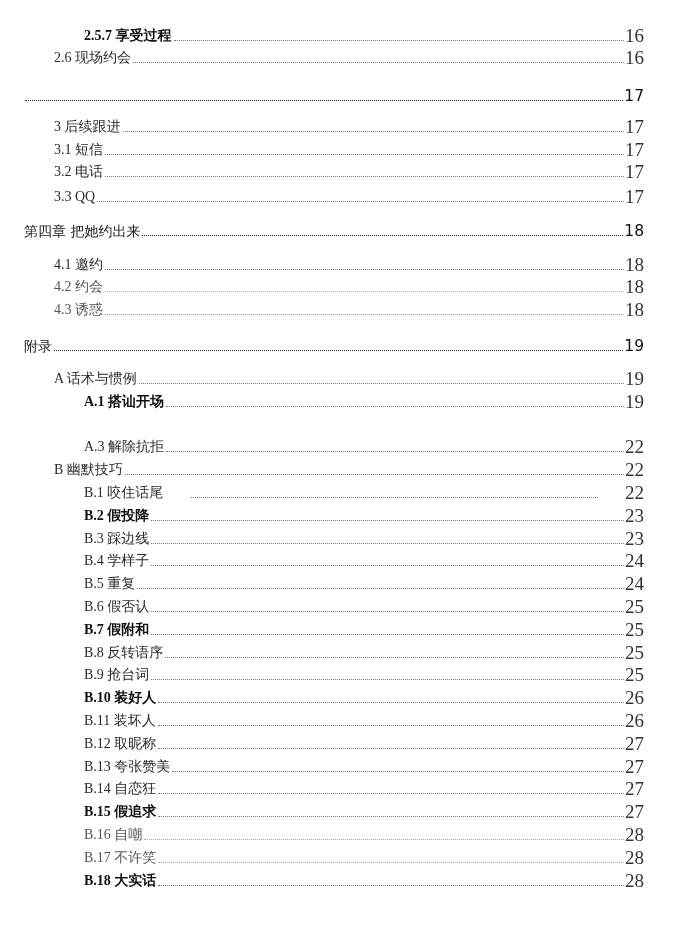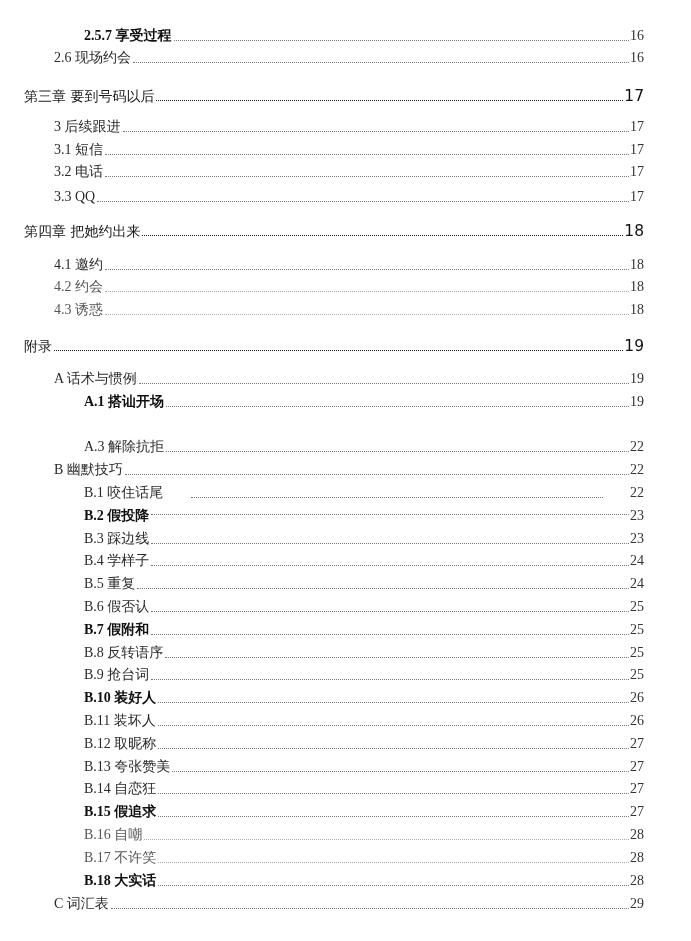--- a/index.html
+++ b/index.html
@@ -7,41 +7,40 @@
          font-family: "Liberation Serif", "DejaVu Serif", serif; color: #222; }
   .toc { position: absolute; left: 4px; top: 0; width: 691px; height: 732px; }
   .row { position: absolute; left: 0; right: 0; height: 20px; display: flex; align-items: flex-end; }
   .row .label { white-space: nowrap; padding-right: 1px; line-height: 20px; }
   .row .leader { flex: 1; border-bottom: 1.3px dotted #777; margin: 0 1px 5px 1px; height: 1px; }
   .row .page { white-space: nowrap; line-height: 20px; text-align: right; }
   .lvl1 .label { font-family: "DejaVu Sans", "Liberation Sans", sans-serif; font-size: 14px; color: #1a1a1a; }
   .lvl1 .page { font-family: "DejaVu Sans", "Liberation Sans", sans-serif; font-size: 15.5px; color: #111; }
   .lvl1 .leader { border-bottom: 1.6px dotted #222; }
   .lvl2 .label, .lvl3 .label { font-size: 14px; color: #2a2a2a; }
-  .lvl2 .page, .lvl3 .page { font-size: 14px; color: #333; }
+  .lvl2 .page, .lvl3 .page { font-size: 19px; color: #333; }
   .bold .label { font-weight: bold; color: #111; }
   .light .label { color: #555; }
   .light .leader { border-bottom-color: #aaa; }
 </style>
 </head>
 <body>
 
 <div class="toc" id="toc">
     <div class="row lvl3 bold" style="top: 26px; left: 80px; right: 51px;">
       <span class="label">2.5.7  享受过程</span>
       <span class="leader"></span>
       <span class="page">16</span>
     </div>
     <div class="row lvl2" style="top: 48px; left: 50px; right: 51px;">
       <span class="label">2.6  现场约会</span>
       <span class="leader"></span>
       <span class="page">16</span>
     </div>
     <div class="row lvl1" style="top: 86px; left: 20px; right: 51px;">
-      <span class="label">第三章  要到号码以后</span>
       <span class="leader"></span>
       <span class="page">17</span>
     </div>
     <div class="row lvl2" style="top: 117px; left: 50px; right: 51px;">
       <span class="label">3  后续跟进</span>
       <span class="leader"></span>
       <span class="page">17</span>
     </div>
     <div class="row lvl2" style="top: 140px; left: 50px; right: 51px;">
       <span class="label">3.1  短信</span>
@@ -101,21 +100,21 @@
     <div class="row lvl2" style="top: 460px; left: 50px; right: 51px;">
       <span class="label">B  幽默技巧</span>
       <span class="leader"></span>
       <span class="page">22</span>
     </div>
     <div class="row lvl3" style="top: 483px; left: 80px; right: 51px; gap: 26px;">
       <span class="label">B.1   咬住话尾</span>
       <span class="leader"></span>
       <span class="page">22</span>
     </div>
-    <div class="row lvl3 bold" style="top: 506px; left: 80px; right: 51px; align-items: center;">
+    <div class="row lvl3 bold" style="top: 506px; left: 80px; right: 51px;">
       <span class="label">B.2   假投降</span>
       <span class="leader"></span>
       <span class="page">23</span>
     </div>
     <div class="row lvl3" style="top: 529px; left: 80px; right: 51px;">
       <span class="label">B.3   踩边线</span>
       <span class="leader"></span>
       <span class="page">23</span>
     </div>
     <div class="row lvl3" style="top: 551px; left: 80px; right: 51px;">
@@ -186,18 +185,13 @@
     <div class="row lvl3 light" style="top: 848px; left: 80px; right: 51px; align-items: flex-end;">
       <span class="label">B.17   不许笑</span>
       <span class="leader"></span>
       <span class="page">28</span>
     </div>
     <div class="row lvl3 bold" style="top: 871px; left: 80px; right: 51px;">
       <span class="label">B.18   大实话</span>
       <span class="leader"></span>
       <span class="page">28</span>
     </div>
-    <div class="row lvl2" style="top: 894px; left: 50px; right: 51px;">
-      <span class="label">C  词汇表</span>
-      <span class="leader"></span>
-      <span class="page">29</span>
-    </div>
   </div>
 
 </body></html>

